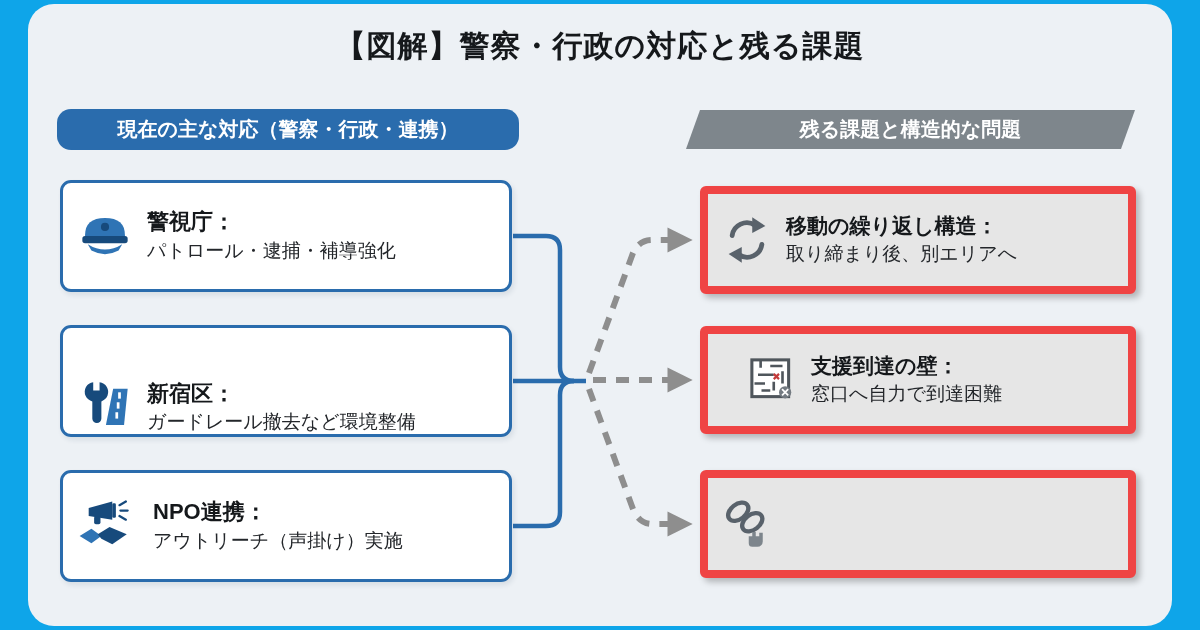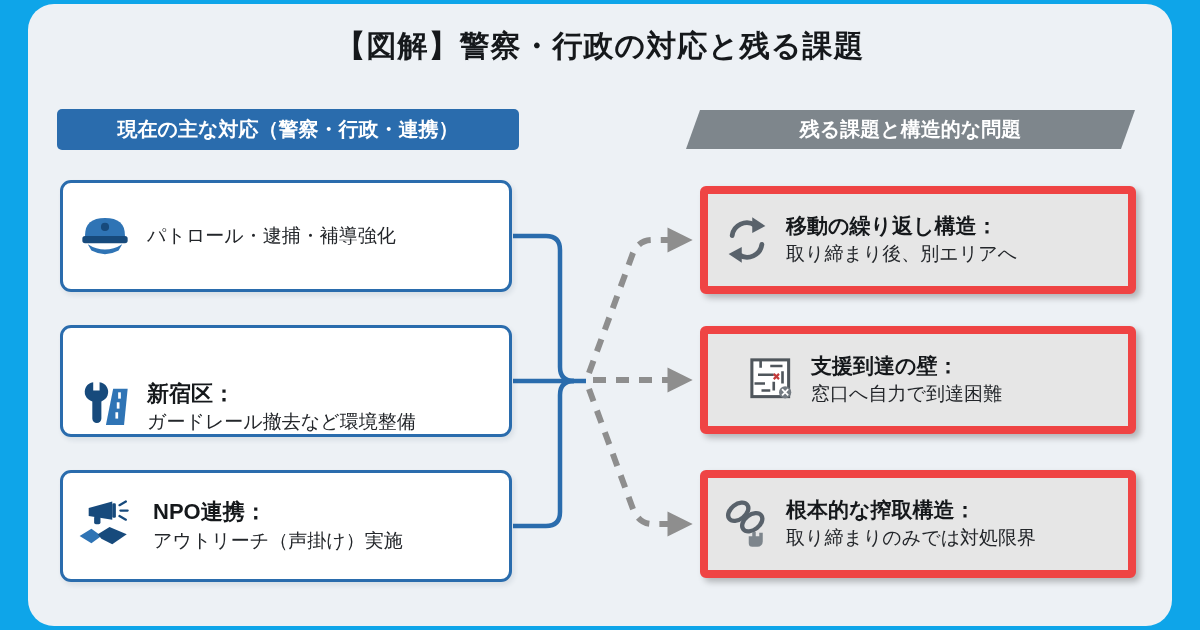--- a/index.html
+++ b/index.html
@@ -1,20 +1,20 @@
 <!DOCTYPE html>
 <html><head>
 <meta charset="utf-8">
 <style>
   html,body{margin:0;padding:0;background:#ffffff;font-family:"Liberation Sans","DejaVu Sans",sans-serif;}
   .canvas{position:relative;width:1200px;height:630px;background:#0ea5e9;overflow:hidden;}
   .bg-panel{position:absolute;left:28px;right:28px;top:4px;bottom:4px;background:#edf1f5;border-radius:26px;}
   .title{position:absolute;top:26px;left:0;width:100%;text-align:center;font-size:30px;font-weight:800;color:#15181b;letter-spacing:1px;}
   .col-head{position:absolute;display:flex;align-items:center;justify-content:center;font-size:20px;font-weight:700;color:#ffffff;}
-  .lhead{left:57px;top:109px;width:462px;height:41px;background:#2a6cad;border-radius:5px;}
+  .lhead{left:57px;top:109px;width:462px;height:41px;background:#2a6cad;border-radius:14px;}
   .rhead{left:686px;top:110px;width:449px;height:39px;background:#7e868c;clip-path:polygon(14px 0,100% 0,calc(100% - 14px) 100%,0 100%);}
   .card{position:absolute;display:flex;align-items:center;box-sizing:border-box;}
   .lbox{left:60px;width:452px;height:112px;background:#ffffff;border:3px solid #2a6cad;border-radius:11px;box-shadow:2px 3px 5px rgba(30,60,90,.10);}
   .rbox{left:700px;width:436px;height:108px;background:#e6e6e6;border:8px solid #ef4444;border-radius:6px;box-shadow:4px 4px 6px rgba(0,0,0,.25);}
   .t1{top:180px;} .t2{top:325px;align-items:flex-end;} .t3{top:470px;gap:6px;}
   .r1{top:186px;} .r2{top:326px;padding-left:25px;} .r3{top:470px;}
   .row-icon{flex:0 0 84px;display:flex;align-items:center;justify-content:center;}
   .rbox .row-icon{flex:0 0 78px;}
   .row-text{display:flex;flex-direction:column;justify-content:center;gap:5px;padding-right:8px;}
   .lab{font-size:22px;font-weight:700;color:#15181b;line-height:1.15;}
@@ -58,20 +58,21 @@
   <div class="card lbox t1">
     <span class="row-icon">
       <svg width="58" height="58" viewBox="0 0 64 64">
         <path d="M10 31 Q10 12 32 12 Q54 12 54 31 L54 33 L10 33 Z" fill="#2f74b5"></path>
         <circle cx="32" cy="22" r="4.5" fill="#174a7c"></circle>
         <rect x="7" y="32" width="50" height="8" rx="3" fill="#174a7c"></rect>
         <path d="M13 41 Q32 53 51 41 L47 48 Q32 56 17 48 Z" fill="#2f74b5"></path>
       </svg>
     </span>
     <span class="row-text">
+      <span class="lab">警視庁：</span>
       <span class="desc">パトロール・逮捕・補導強化</span>
     </span>
   </div>
 
   <div class="card lbox t2">
     <span class="row-icon">
       <svg width="58" height="58" viewBox="0 0 64 64">
         <path d="M11 12 a11 11 0 0 1 8 -5 v9 h7 v-9 a11 11 0 0 1 8 5 a11 11 0 0 1 -6 16 v19 a5 5 0 0 1 -10 0 V28 a11 11 0 0 1 -7 -16 z" fill="#174a7c"></path>
         <polygon points="33,54 41,14 57,14 53,54" fill="#2f74b5"></polygon>
         <rect x="46.5" y="18" width="3" height="7" fill="#ffffff"></rect>
@@ -138,18 +139,14 @@
   <div class="card rbox r3">
     <span class="row-icon">
       <svg width="56" height="56" viewBox="0 0 64 64">
         <g fill="none" stroke="#59626b" stroke-width="5">
           <ellipse cx="22" cy="18" rx="13" ry="8.5" transform="rotate(-38 22 18)"></ellipse>
           <ellipse cx="38" cy="30" rx="13" ry="8.5" transform="rotate(-38 38 30)"></ellipse>
         </g>
         <path d="M34 46 h4 v-5 h4 v5 h4 v-4 h4 v10 a6 6 0 0 1 -6 6 h-6 a4 4 0 0 1 -4 -4 z" fill="#7d858c"></path>
       </svg>
     </span>
-    <span class="row-text">
-      <span class="lab">根本的な搾取構造：</span>
-      <span class="desc">取り締まりのみでは対処限界</span>
-    </span>
   </div>
 </div>
 
 </body></html>

